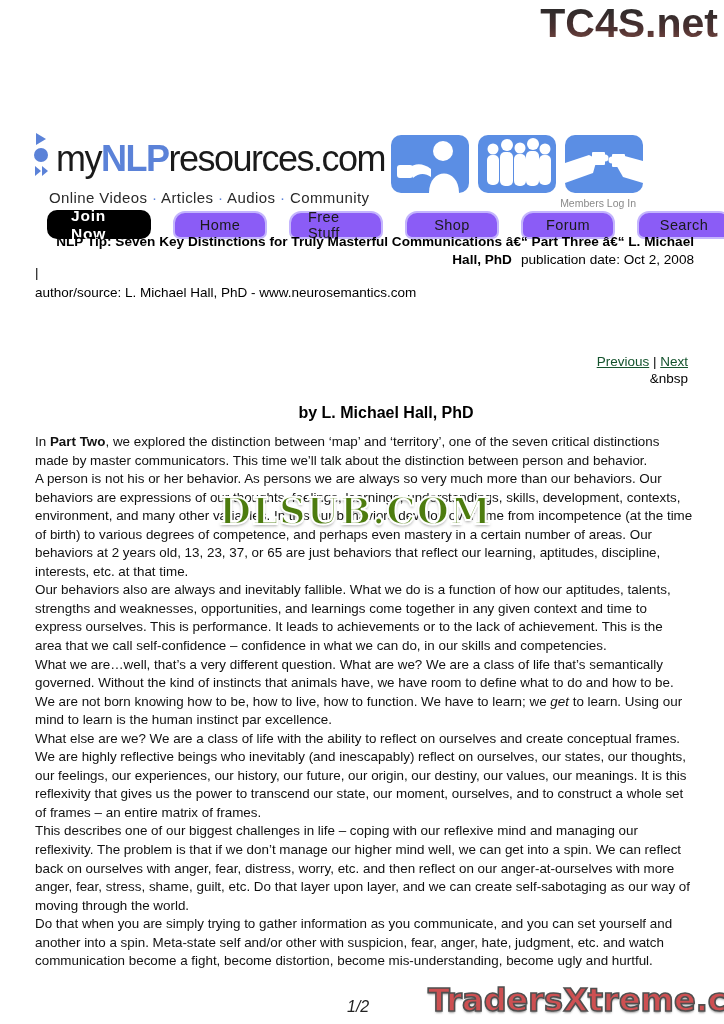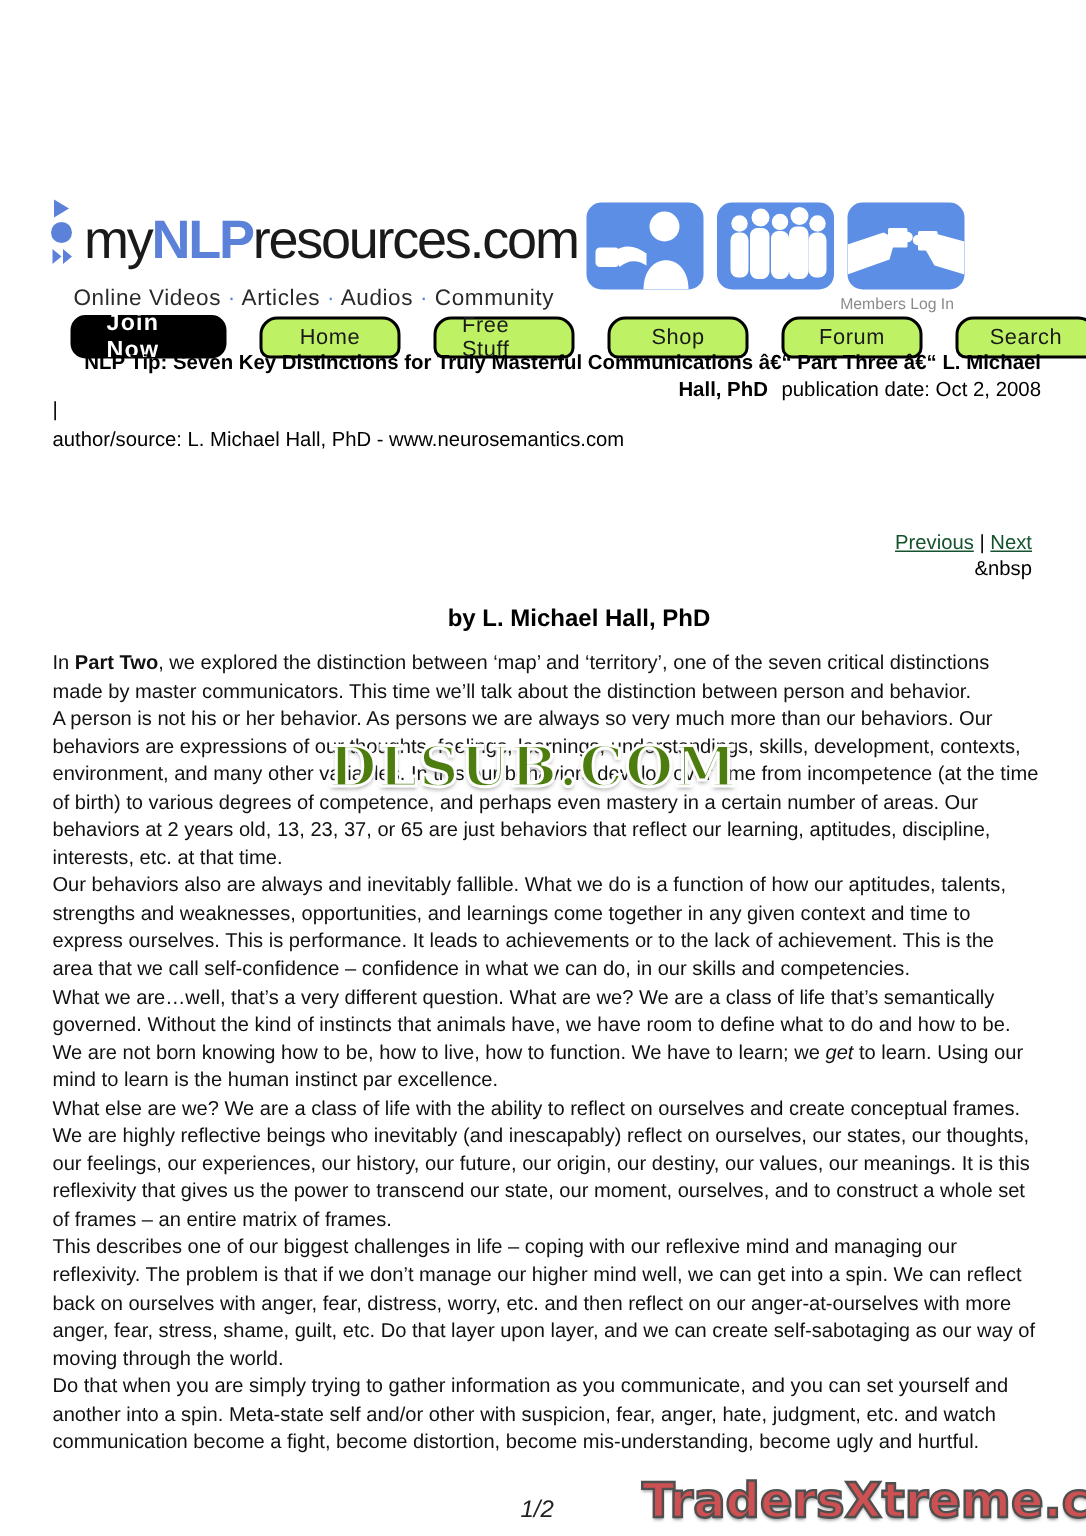--- a/index.html
+++ b/index.html
@@ -22,21 +22,21 @@
   .tagline{margin-top:3px;padding-left:16px;font-size:15px;color:#2a2a2a;letter-spacing:.4px;}
   .tagline .dot{color:#5b82d8;}
   .tiles{display:flex;gap:9px;margin-left:10px;margin-top:3px;}
   .tile{width:78px;height:58px;background:#5b8ee4;border-radius:10px;
         display:flex;align-items:center;justify-content:center;cursor:pointer;}
   .members{position:absolute;top:197px;right:88px;font-size:10.5px;color:#8a8a8a;cursor:pointer;}
 
   
   .nav{position:absolute;top:210px;left:47px;display:flex;gap:22px;align-items:flex-end;}
   .tab{height:24px;padding:0 17px;display:flex;align-items:center;justify-content:center;
-       font-size:14.5px;color:#1a1a1a;background:#bef264;border:2px solid #000000;
+       font-size:14.5px;color:#1a1a1a;background:#8b5cf6;border:2px solid #c4b5fd;
        border-radius:12px 12px 7px 7px;min-width:56px;letter-spacing:.4px;cursor:pointer;}
   .tab.dark{background:#000;color:#fff;font-weight:bold;border:2px solid #000;
             border-radius:10px;padding:0 22px;height:25px;font-size:15.5px;letter-spacing:.8px;}
 
   
   .title-block{position:absolute;top:233px;left:30px;width:664px;text-align:right;
                font-size:13.6px;line-height:17.5px;}
   .title-block .t{font-weight:bold;}
   .title-block .pub{font-weight:normal;padding-left:9px;}
   .pipe-block{position:absolute;top:263px;left:35px;font-size:13.5px;line-height:20px;}
@@ -66,20 +66,21 @@
   .wm-bottom{position:absolute;top:981px;left:428px;font-size:32px;font-weight:bold;
              color:#cd5052;font-family:"DejaVu Sans",sans-serif;
              -webkit-text-stroke:1.6px #4f4f4f;
              text-shadow:0 2px 2px rgba(80,80,80,.5);}
 </style>
 </head>
 <body>
 
 <div class="page">
 
+  <div class="wm-top">TC4S.net</div>
 
   <div class="header">
     <div class="logo-block">
       <div class="logo-line">
         <span class="logo-icon">
           <svg width="20" height="50" viewBox="0 0 20 50">
             <g fill="#5b82d8">
               <polygon points="3,1 13,7 3,13"></polygon>
               <circle cx="8" cy="23" r="7"></circle>
               <polygon points="2,34 8,39 2,44"></polygon>

